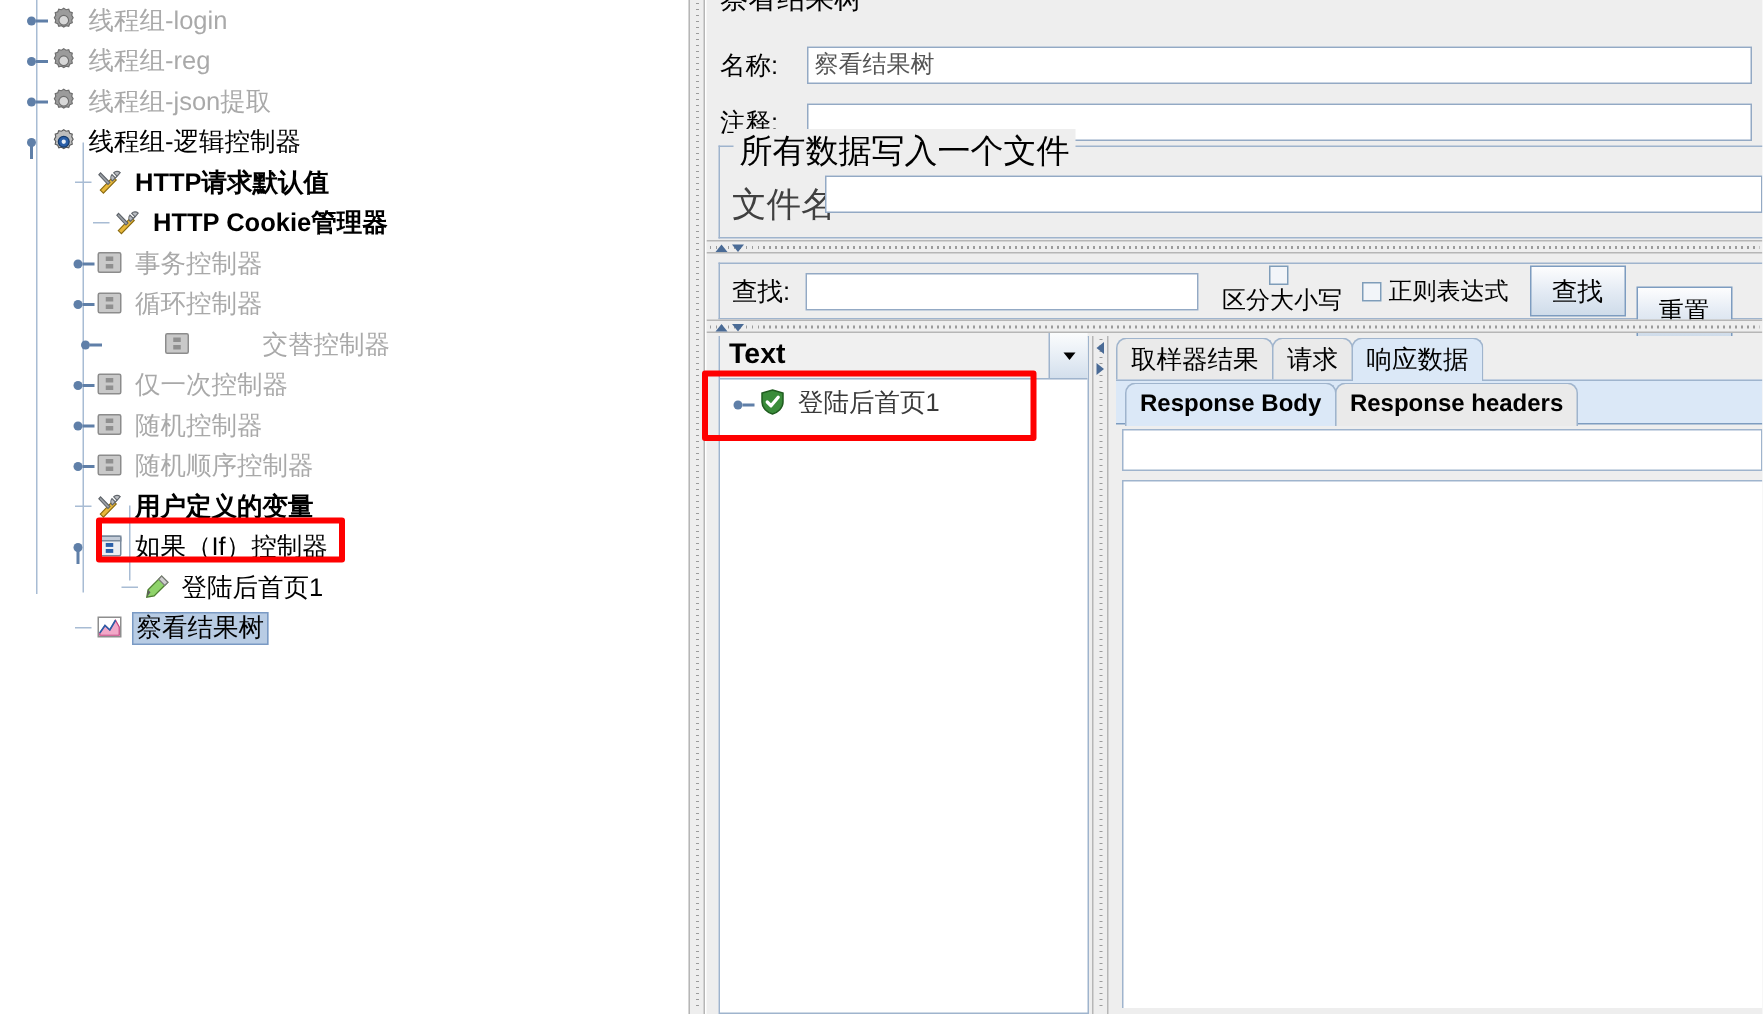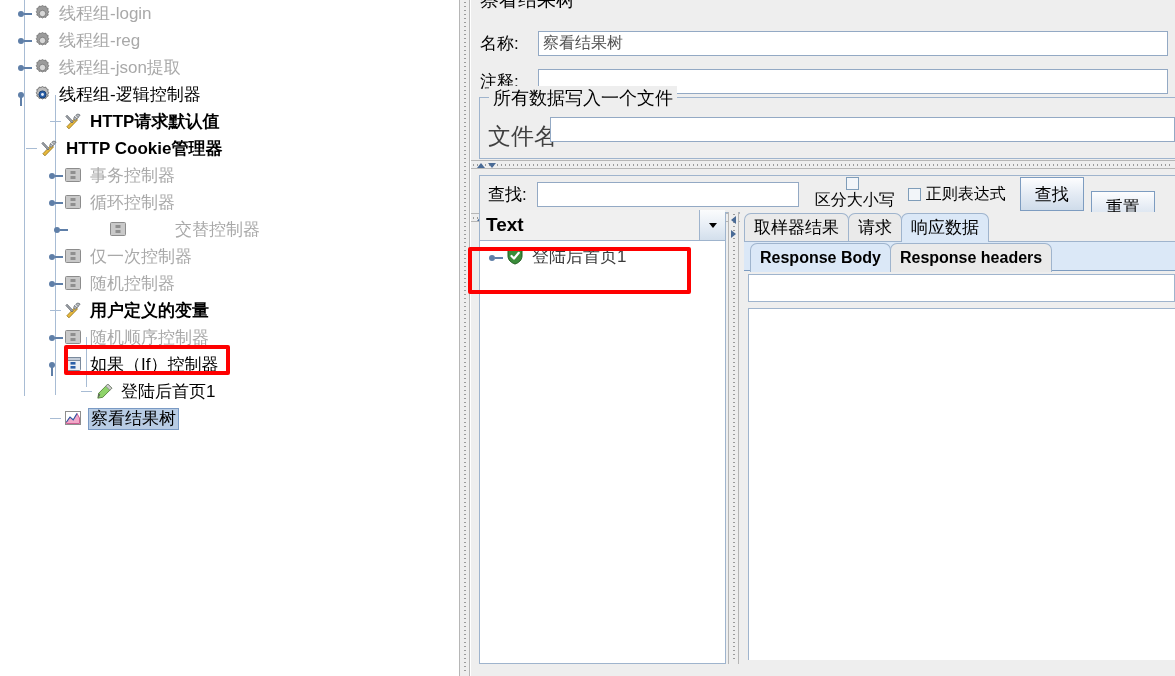--- a/index.html
+++ b/index.html
@@ -135,21 +135,21 @@
     position: absolute;
     left: 8px; top: 97px;
     width: 700px; height: 62px;
     border: 1px solid #9fb4cd;
     border-right: none;
   }
   #file-group-title {
     position: absolute; left: 9px; top: -12px;
     background: #eeeeee;
     padding: 0 4px;
-    font-size: 18px; color: #000;
+    font-size: 22px; color: #000;
     white-space: nowrap;
   }
   #filename-label {
     position: absolute; left: 8px; top: 23px;
     font-size: 23px; color: #404040;
   }
 
   
   .hsplit {
     position: absolute;
@@ -215,21 +215,21 @@
     font-size: 17px; color: #000;
     height: 34px;
     padding: 0 14px;
     font-family: "Liberation Sans", sans-serif;
     cursor: pointer;
     white-space: nowrap;
   }
 
   
   #results-area {
-    position: absolute; left: 0; top: 212px;
+    position: absolute; left: 0; top: 224px;
     width: 704px; height: 452px;
   }
   #result-tree-pane {
     position: absolute; left: 8px; top: 0;
     width: 247px; height: 452px;
     background: #ffffff;
     border: 1px solid #9fb4cd;
   }
   #combo {
     position: absolute; left: 0; top: -3px;
@@ -391,21 +391,21 @@
         </div>
         <div class="tree-row" style="padding-left: 48px;">
           <span class="elbow"></span>
           <span class="ticon"><svg width="19" height="19" viewBox="0 0 20 20">
               <path d="M3 15.5 L12 6.2 l2.2 2.2 L5.2 17.7 z" fill="#e8b83a" stroke="#8a6a10" stroke-width="0.8"></path>
               <path d="M17 3.2 a3.2 3.2 0 0 0-4.6 .2 l2.4 2.4 -1.2 1.2 -2.4-2.4 a3.2 3.2 0 0 0 .3 4.5 l3.3-3.3 z" fill="#b9bcc0" stroke="#61666c" stroke-width="0.8"></path>
               <path d="M3.2 3.4 L9.8 10.2 L8.4 11.6 L2.0 4.8 z" fill="#9ca1a7" stroke="#5d6268" stroke-width="0.8"></path>
             </svg></span>
           <span class="tlabel bold">HTTP请求默认值</span>
         </div>
-        <div class="tree-row" style="padding-left: 24px;">
+        <div class="tree-row" style="padding-left: 24px; margin-left: 36px;">
           <span class="elbow"></span>
           <span class="ticon"><svg width="19" height="19" viewBox="0 0 20 20">
               <path d="M3 15.5 L12 6.2 l2.2 2.2 L5.2 17.7 z" fill="#e8b83a" stroke="#8a6a10" stroke-width="0.8"></path>
               <path d="M17 3.2 a3.2 3.2 0 0 0-4.6 .2 l2.4 2.4 -1.2 1.2 -2.4-2.4 a3.2 3.2 0 0 0 .3 4.5 l3.3-3.3 z" fill="#b9bcc0" stroke="#61666c" stroke-width="0.8"></path>
               <path d="M3.2 3.4 L9.8 10.2 L8.4 11.6 L2.0 4.8 z" fill="#9ca1a7" stroke="#5d6268" stroke-width="0.8"></path>
             </svg></span>
           <span class="tlabel bold">HTTP Cookie管理器</span>
         </div>
         <div class="tree-row" style="padding-left: 48px;">
           <span class="handle collapsed"></span>
@@ -446,36 +446,36 @@
         <div class="tree-row" style="padding-left: 48px;">
           <span class="handle collapsed"></span>
           <span class="ticon"><svg width="18" height="18" viewBox="0 0 18 18">
               <rect x="1.5" y="2.5" width="15" height="13" rx="1" fill="#c9c9c9" stroke="#8c8c8c" stroke-width="1"></rect>
               <rect x="6.5" y="5" width="5" height="3" fill="#8f8f8f"></rect>
               <rect x="6.5" y="10" width="5" height="3" fill="#8f8f8f"></rect>
             </svg></span>
           <span class="tlabel dim">随机控制器</span>
         </div>
         <div class="tree-row" style="padding-left: 48px;">
+          <span class="handle collapsed"></span>
+          <span class="ticon"><svg width="18" height="18" viewBox="0 0 18 18">
+              <rect x="1.5" y="2.5" width="15" height="13" rx="1" fill="#c9c9c9" stroke="#8c8c8c" stroke-width="1"></rect>
+              <rect x="6.5" y="5" width="5" height="3" fill="#8f8f8f"></rect>
+              <rect x="6.5" y="10" width="5" height="3" fill="#8f8f8f"></rect>
+            </svg></span>
+          <span class="tlabel dim">随机顺序控制器</span>
+        </div>
+        <div class="tree-row" style="padding-left: 48px;">
           <span class="elbow"></span>
           <span class="ticon"><svg width="19" height="19" viewBox="0 0 20 20">
               <path d="M3 15.5 L12 6.2 l2.2 2.2 L5.2 17.7 z" fill="#e8b83a" stroke="#8a6a10" stroke-width="0.8"></path>
               <path d="M17 3.2 a3.2 3.2 0 0 0-4.6 .2 l2.4 2.4 -1.2 1.2 -2.4-2.4 a3.2 3.2 0 0 0 .3 4.5 l3.3-3.3 z" fill="#b9bcc0" stroke="#61666c" stroke-width="0.8"></path>
               <path d="M3.2 3.4 L9.8 10.2 L8.4 11.6 L2.0 4.8 z" fill="#9ca1a7" stroke="#5d6268" stroke-width="0.8"></path>
             </svg></span>
           <span class="tlabel bold">用户定义的变量</span>
-        </div>
-        <div class="tree-row" style="padding-left: 48px;">
-          <span class="handle collapsed"></span>
-          <span class="ticon"><svg width="18" height="18" viewBox="0 0 18 18">
-              <rect x="1.5" y="2.5" width="15" height="13" rx="1" fill="#c9c9c9" stroke="#8c8c8c" stroke-width="1"></rect>
-              <rect x="6.5" y="5" width="5" height="3" fill="#8f8f8f"></rect>
-              <rect x="6.5" y="10" width="5" height="3" fill="#8f8f8f"></rect>
-            </svg></span>
-          <span class="tlabel dim">随机顺序控制器</span>
         </div>
         <div class="tree-row" style="padding-left: 48px;">
           <span class="handle expanded"></span>
           <span class="ticon"><svg width="18" height="18" viewBox="0 0 18 18">
               <rect x="1.5" y="2.5" width="15" height="13" rx="1" fill="#eceff3" stroke="#7a8a9c" stroke-width="1"></rect>
               <rect x="1.5" y="2.5" width="15" height="3" fill="#c3ccd8" stroke="#7a8a9c" stroke-width="1"></rect>
               <rect x="6.5" y="7" width="5" height="2.6" fill="#2a5fa8"></rect>
               <rect x="6.5" y="11" width="5" height="2.6" fill="#2a5fa8"></rect>
             </svg></span>
           <span class="tlabel">如果（If）控制器</span>

